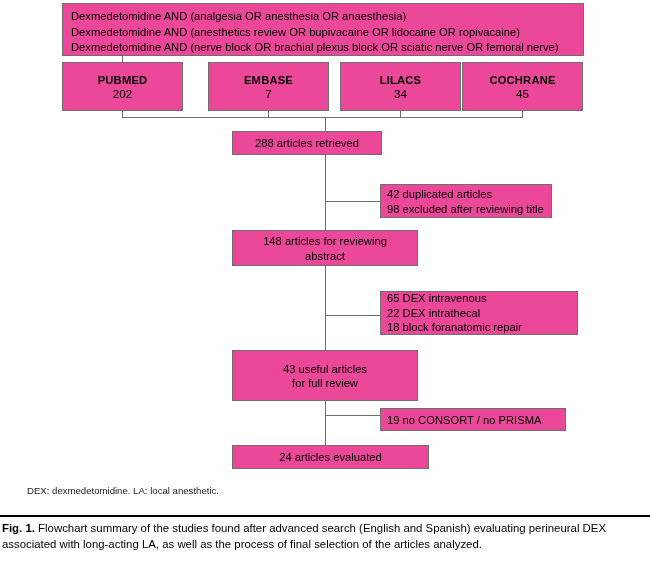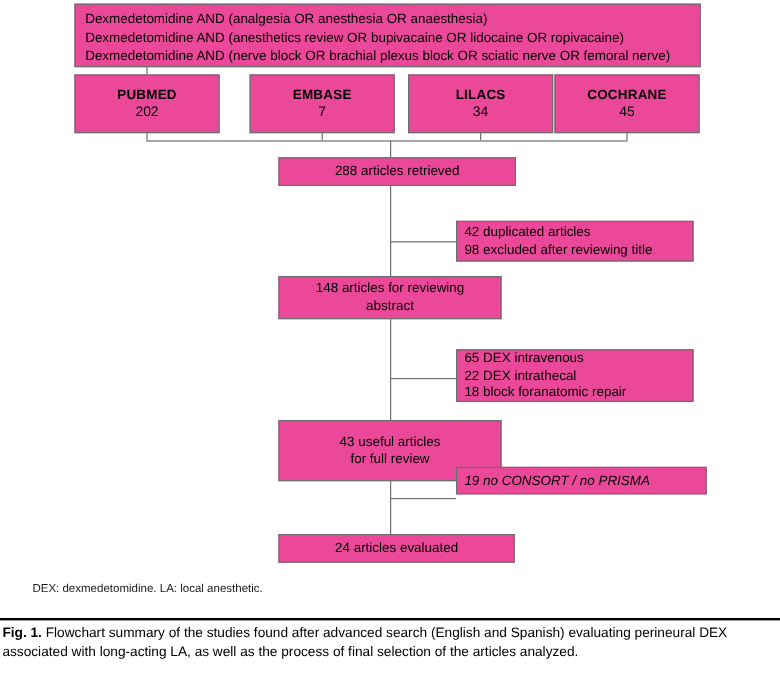--- a/index.html
+++ b/index.html
@@ -68,29 +68,29 @@
   .db-count {
     font-size: 11.6px;
     display: block;
   }
   #db-0 { left: 62px; }
   #db-1 { left: 208px; }
   #db-2 { left: 340px; }
   #db-3 { left: 462px; }
 
   
-  #box-retrieved   { left: 232px; top: 131px; width: 198px; height: 24px; }
+  #box-retrieved   { left: 232px; top: 131px; width: 150px; height: 24px; }
   #box-abstract    { left: 232px; top: 230px; width: 186px; height: 36px; }
   #box-fullreview  { left: 232px; top: 350px; width: 186px; height: 51px; }
   #box-evaluated   { left: 232px; top: 445px; width: 197px; height: 24px; }
 
   
-  #side-excl1 { left: 380px; top: 184px; width: 198px; height: 34px; }
+  #side-excl1 { left: 380px; top: 184px; width: 172px; height: 34px; }
   #side-excl2 { left: 380px; top: 291px; width: 198px; height: 44px; padding-left: 34px; }
-  #side-excl3 { left: 380px; top: 389px; width: 209px; height: 23px; font-style: italic; }
+  #side-excl3 { left: 380px; top: 408px; width: 186px; height: 23px; }
 
   
   .line {
     position: absolute;
     background: #6e6e6e;
     z-index: 1;
   }
   .vline { width: 1px; }
   .hline { height: 1px; }
 

